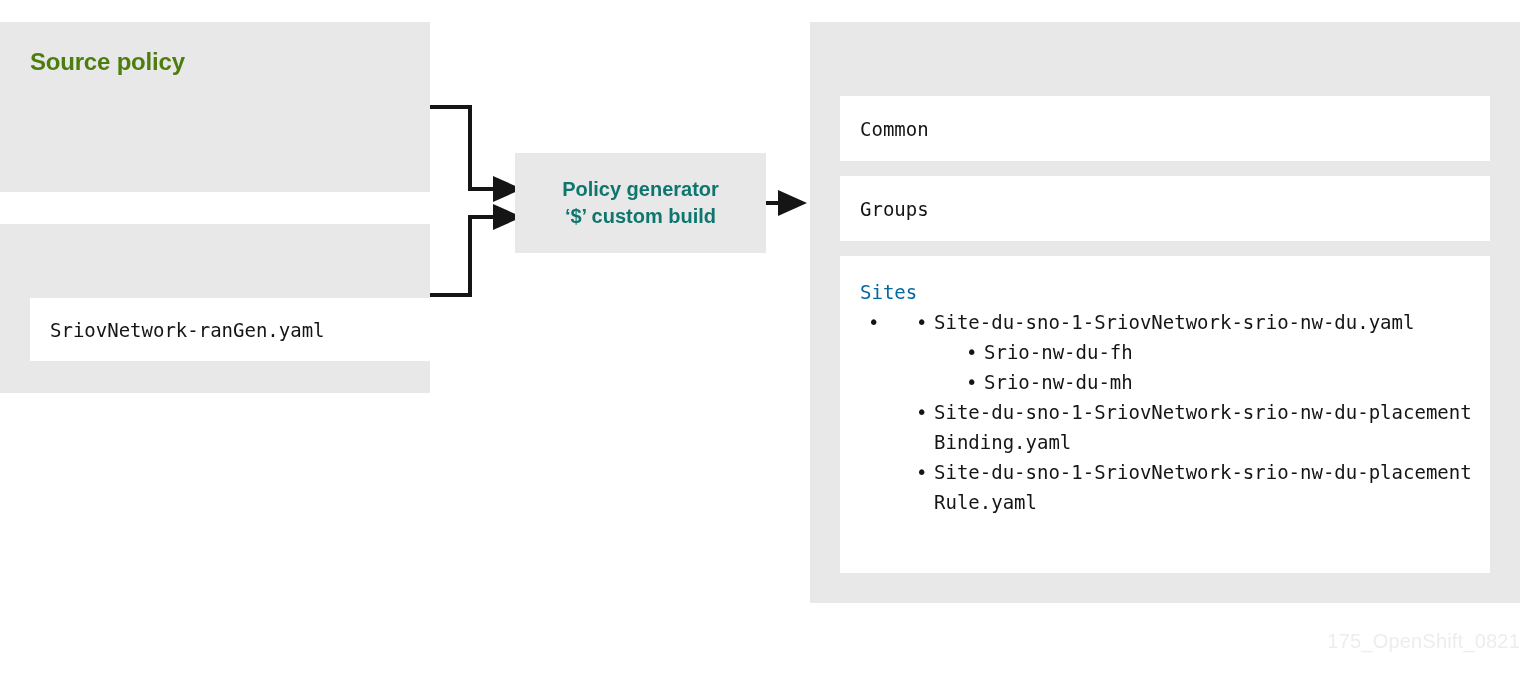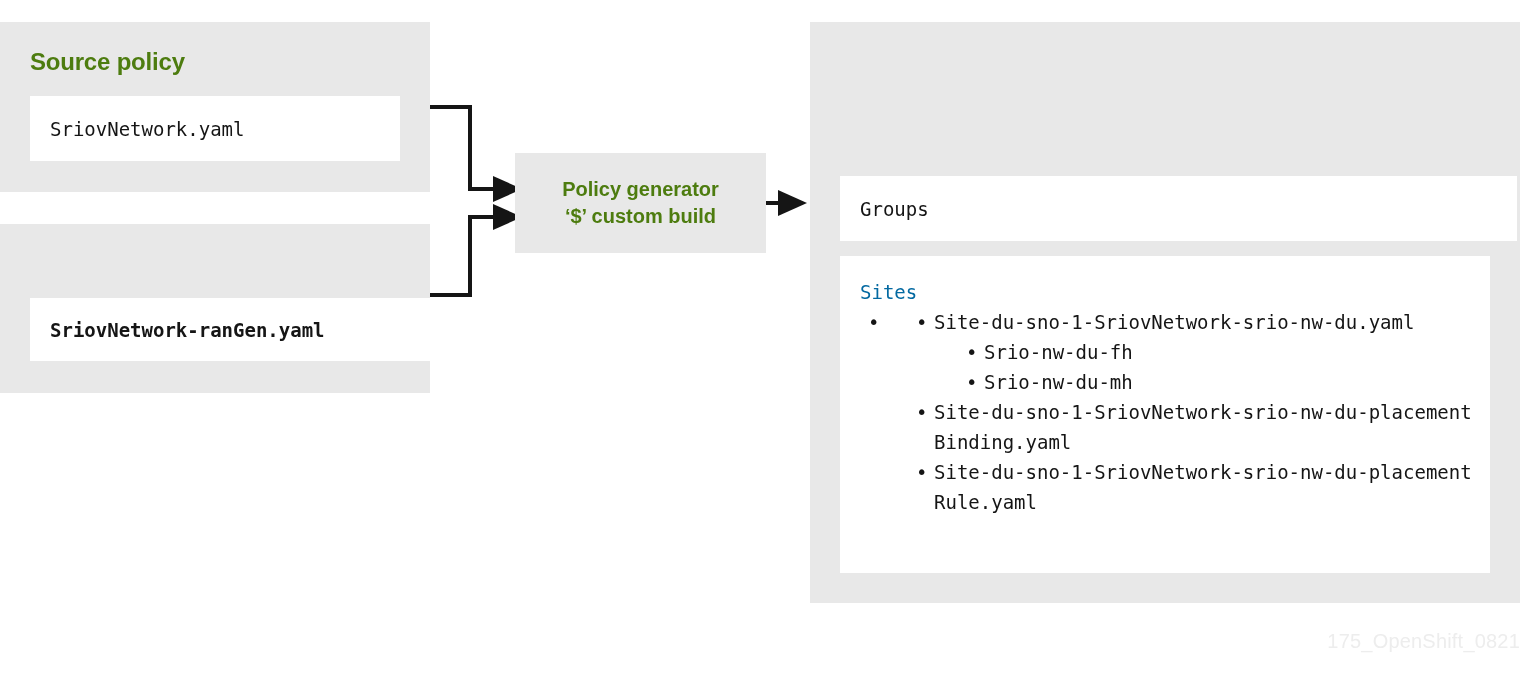--- a/index.html
+++ b/index.html
@@ -47,52 +47,52 @@
   }
 
   
   #panel-source   { left: 0px;  top: 22px;  width: 430px; height: 170px; }
   #title-source   { left: 30px; top: 48px; }
   #card-source    { left: 30px; top: 96px; width: 370px; height: 65px; }
   #text-source    { position: absolute; left: 20px; top: 22px; }
 
   #panel-template { left: 0px;  top: 224px; width: 430px; height: 169px; }
   #title-template { left: 30px; top: 249px; }
-  #card-template  { left: 30px; top: 298px; width: 438px; height: 63px; font-weight: bold; }
+  #card-template  { left: 30px; top: 298px; width: 438px; height: 63px; }
   #text-template  { position: absolute; left: 20px; top: 21px; }
 
   
   #box-generator {
     left: 515px; top: 153px; width: 251px; height: 100px;
     display: flex; align-items: center; justify-content: center;
   }
   #box-generator .gen-text {
     font-family: "Liberation Sans", sans-serif;
     font-weight: bold;
     font-size: 20px;
     line-height: 1.35;
     text-align: center;
-    color: #4d7c0f;
+    color: #0f766e;
     white-space: pre-line;
   }
 
   
   #connectors {
     position: absolute;
     left: 0; top: 0;
     width: 1520px; height: 684px;
     pointer-events: none;
   }
 
   
   #panel-sites   { left: 810px; top: 22px; width: 710px; height: 581px; }
   #title-sites   { left: 840px; top: 48px; }
 
   #card-common   { left: 840px; top: 96px;  width: 650px; height: 65px; }
-  #card-groups   { left: 840px; top: 176px; width: 650px; height: 65px; padding-left: 27px; }
+  #card-groups   { left: 840px; top: 176px; width: 650px; height: 65px; }
   #card-siteslist{ left: 840px; top: 256px; width: 650px; height: 317px; }
 
   #text-common   { position: absolute; left: 20px; top: 22px; }
   #text-groups   { position: absolute; left: 20px; top: 22px; }
 
   .tree {
     position: absolute;
     left: 20px;
     top: 21px;
     right: 10px;
@@ -146,23 +146,20 @@
     white-space: nowrap;
   }
 </style>
 </head>
 <body>
 
 <div class="stage">
 
   <div class="panel" id="panel-source"></div>
   <div class="panel-title" id="title-source">Source policy</div>
-  <div class="card" id="card-source">
-    <span class="mono" id="text-source">SriovNetwork.yaml</span>
-  </div>
 
   <div class="panel" id="panel-template"></div>
   <div class="card" id="card-template">
     <span class="mono" id="text-template">SriovNetwork-ranGen.yaml</span>
   </div>
 
   <svg id="connectors" viewBox="0 0 1520 684" width="1520" height="684" xmlns="http://www.w3.org/2000/svg">
     <g fill="none" stroke="#151515" stroke-width="4">
 
       <path d="M430,107 L470,107 L470,189 L495,189"></path>
@@ -177,20 +174,23 @@
     <polygon points="778,190 807,203 778,216" fill="#151515"></polygon>
   </svg>
 
   <div class="panel" id="box-generator">
     <div class="gen-text">Policy generator
 ‘$’ custom build</div>
   </div>
 
   <div class="panel" id="panel-sites"></div>
 
+  <div class="card" id="card-common">
+    <span class="mono" id="text-common">Common</span>
+  </div>
 
   <div class="card" id="card-groups">
     <span class="mono" id="text-groups">Groups</span>
   </div>
 
   <div class="card" id="card-siteslist">
     <div class="tree">
       <div class="tree-head">Sites</div>
 
       <ul class="lvl1">

